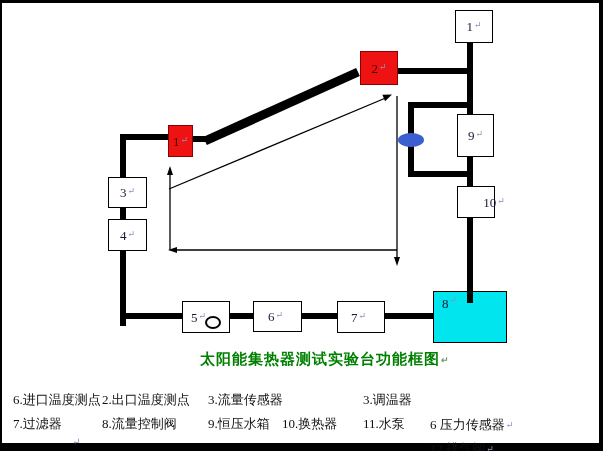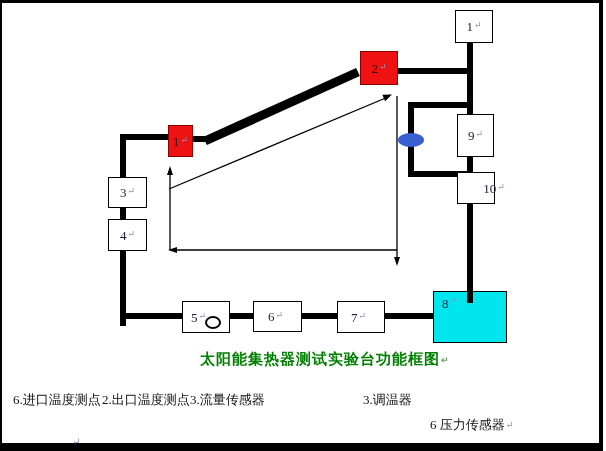--- a/index.html
+++ b/index.html
@@ -36,21 +36,21 @@
   #diagram-title{
     position:absolute;left:200px;top:350px;width:260px;z-index:4;
     font-family:Liberation Sans, sans-serif;
     font-weight:bold;font-size:15px;letter-spacing:1px;color:#008000;white-space:nowrap;
   }
   #diagram-title .ret{color:#6d9c6d;}
   .legend-row{position:absolute;left:0;width:606px;height:16px;z-index:4;font-size:13px;color:#101010;}
   #legend-row-1{top:391px;}
   #legend-row-2{top:415px;}
   .legend-item{position:absolute;white-space:nowrap;}
-  .li-0{left:13px;} .li-1{left:102px;} .li-2{left:190px;text-align:center;} .li-3{left:282px;} .li-4{left:363px;} .li-5{left:430px;margin-top:25px;}
+  .li-0{left:13px;} .li-1{left:102px;} .li-2{left:208px;text-align:center;} .li-3{left:282px;} .li-4{left:363px;} .li-5{left:430px;margin-top:25px;}
   #stray-return{position:absolute;left:72px;top:436px;z-index:4;font-size:10px;color:#8b93b8;}
 </style>
 </head>
 <body>
 
 <div id="stage">
   <div id="frame"></div>
 
   <svg id="lines" viewBox="0 0 606 451" xmlns="http://www.w3.org/2000/svg">
 
@@ -115,36 +115,44 @@
     <span class="num">8</span>
       <span class="ret">↵</span>
   </div>
   <div id="pipe-overlap"></div>
 
   <div class="dbox" id="box9" style="left:457px;top:114px;width:37px;height:43px;">
     <span class="num">9</span>
       <span class="ret">↵</span>
   </div>
 
-  <div class="dbox" id="box10" style="left:457px;top:172px;width:19px;height:32px;padding-left:36px;">
+  <div class="dbox" id="box10" style="left:457px;top:186px;width:19px;height:32px;padding-left:36px;">
     <span class="num">10</span>
       <span class="ret">↵</span>
   </div>
 
   <div class="dbox" id="box11" style="left:455px;top:10px;width:38px;height:33px;">
     <span class="num">1</span>
       <span class="ret">↵</span>
   </div>
 
   <div id="diagram-title">
     <span>太阳能集热器测试实验台功能框图</span><span class="ret">↵</span>
   </div>
 
   <div class="legend-row" id="legend-row-1">
     <span class="legend-item li-0">6.进口温度测点</span>
     <span class="legend-item li-1">2.出口温度测点</span>
     <span class="legend-item li-2">3.流量传感器</span>
     <span class="legend-item li-4">3.调温器</span>
     <span class="legend-item li-5"><span>6 压力传感器</span><span class="ret">↵</span></span>
   </div>
+  <div class="legend-row" id="legend-row-2">
+    <span class="legend-item li-0">7.过滤器</span>
+    <span class="legend-item li-1">8.流量控制阀</span>
+    <span class="legend-item li-2">9.恒压水箱</span>
+    <span class="legend-item li-3">10.换热器</span>
+    <span class="legend-item li-4">11.水泵</span>
+    <span class="legend-item li-5"><span>12.排气阀</span><span class="ret">↵</span></span>
+  </div>
 
   <span id="stray-return">↵</span>
 </div>
 
 </body></html>

